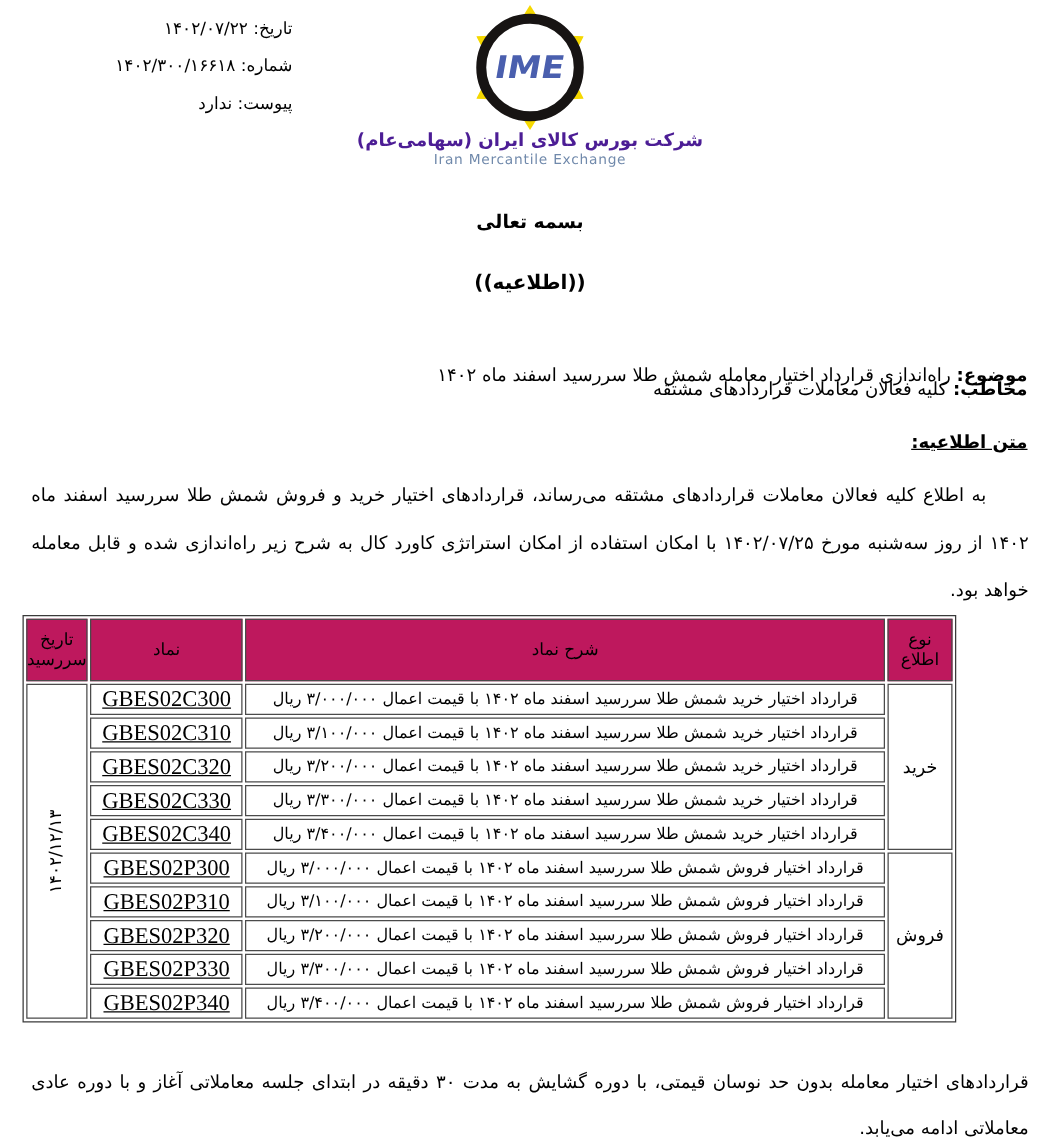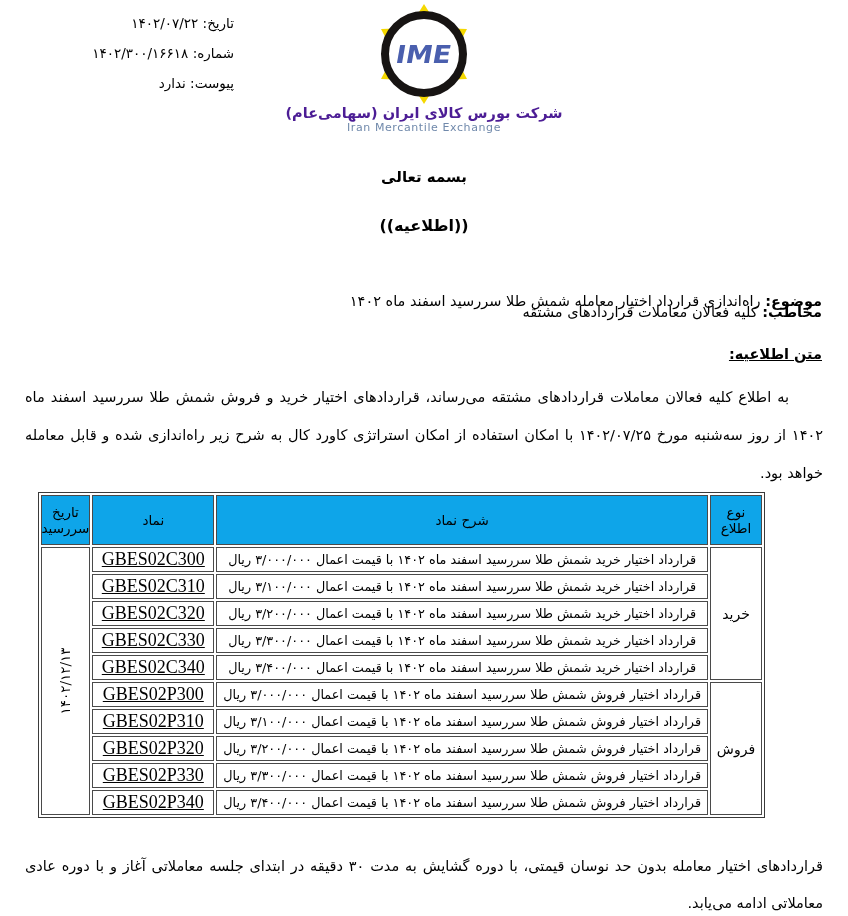--- a/index.html
+++ b/index.html
@@ -62,26 +62,26 @@
   }
 
   
   .tbl-wrap { position: absolute; top: 492px; right: 83px; }
   table.contracts {
     border-collapse: separate; border-spacing: 2px;
     border: 1px solid #3a3a3a; background: #fff;
   }
   table.contracts th, table.contracts td { border: 1px solid #4a4a4a; }
   table.contracts th {
-    background: #0ea5e9; font-weight: normal; font-size: 13.5px;
+    background: #be185d; font-weight: normal; font-size: 13.5px;
     height: 50px; text-align: center; padding: 2px 0;
   }
   td.cell { height: 25px; text-align: center; vertical-align: middle; }
   td.type-cell { font-size: 14px; width: 52px; }
-  td.desc-cell { font-size: 12.8px; width: 448px; white-space: nowrap; overflow: hidden; padding: 0 6px; }
+  td.desc-cell { font-size: 12.8px; width: 448px; white-space: nowrap; overflow: hidden; padding: 0 16px; }
   td.sym-cell  { font-family: "Liberation Serif", serif; font-size: 18px; width: 122px; direction: ltr; text-decoration: underline; }
   td.maturity-cell { width: 48px; position: relative; }
   .vertical-date {
     position: absolute; top: 50%; left: 50%;
     transform: translate(-50%, -50%) rotate(-90deg);
     white-space: nowrap; font-size: 13.5px;
   }
 
   
   .footer-par {

